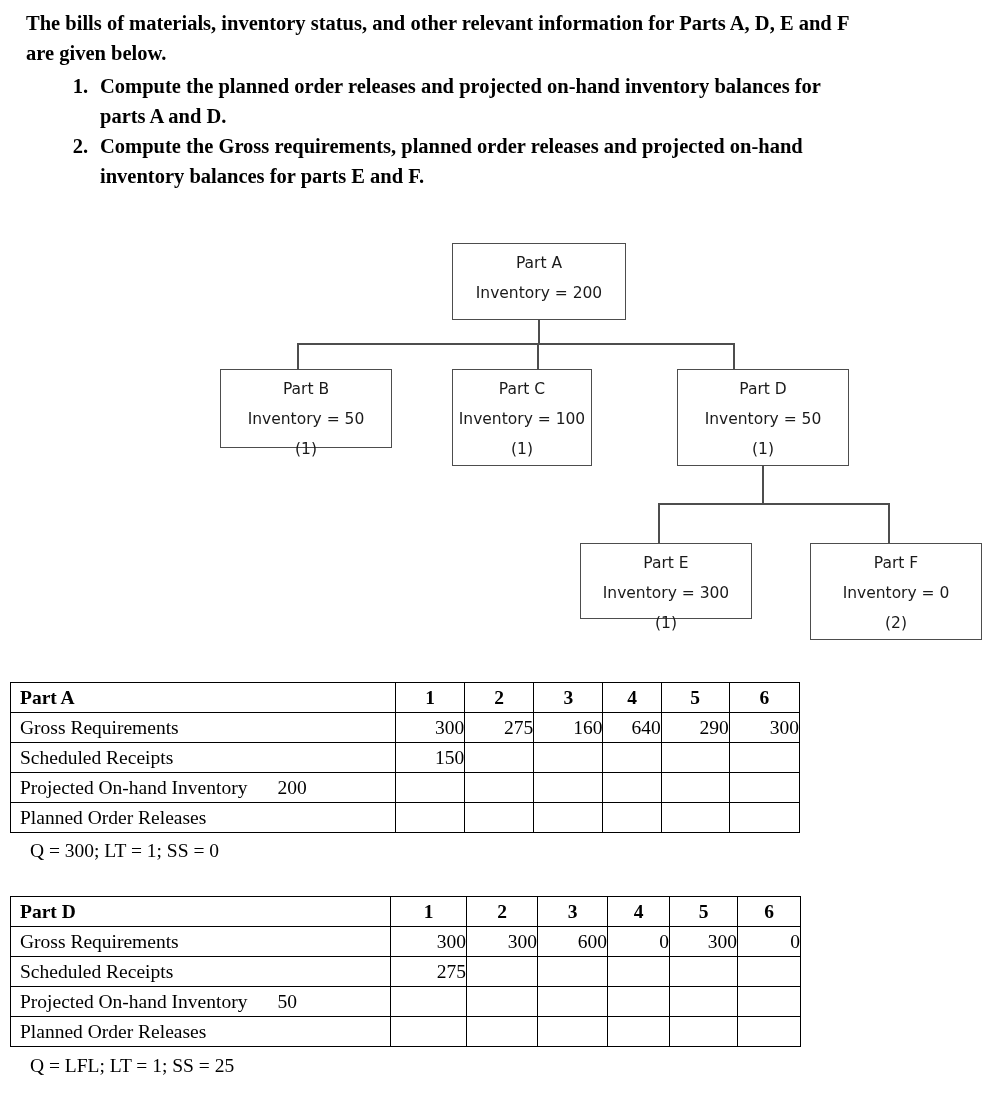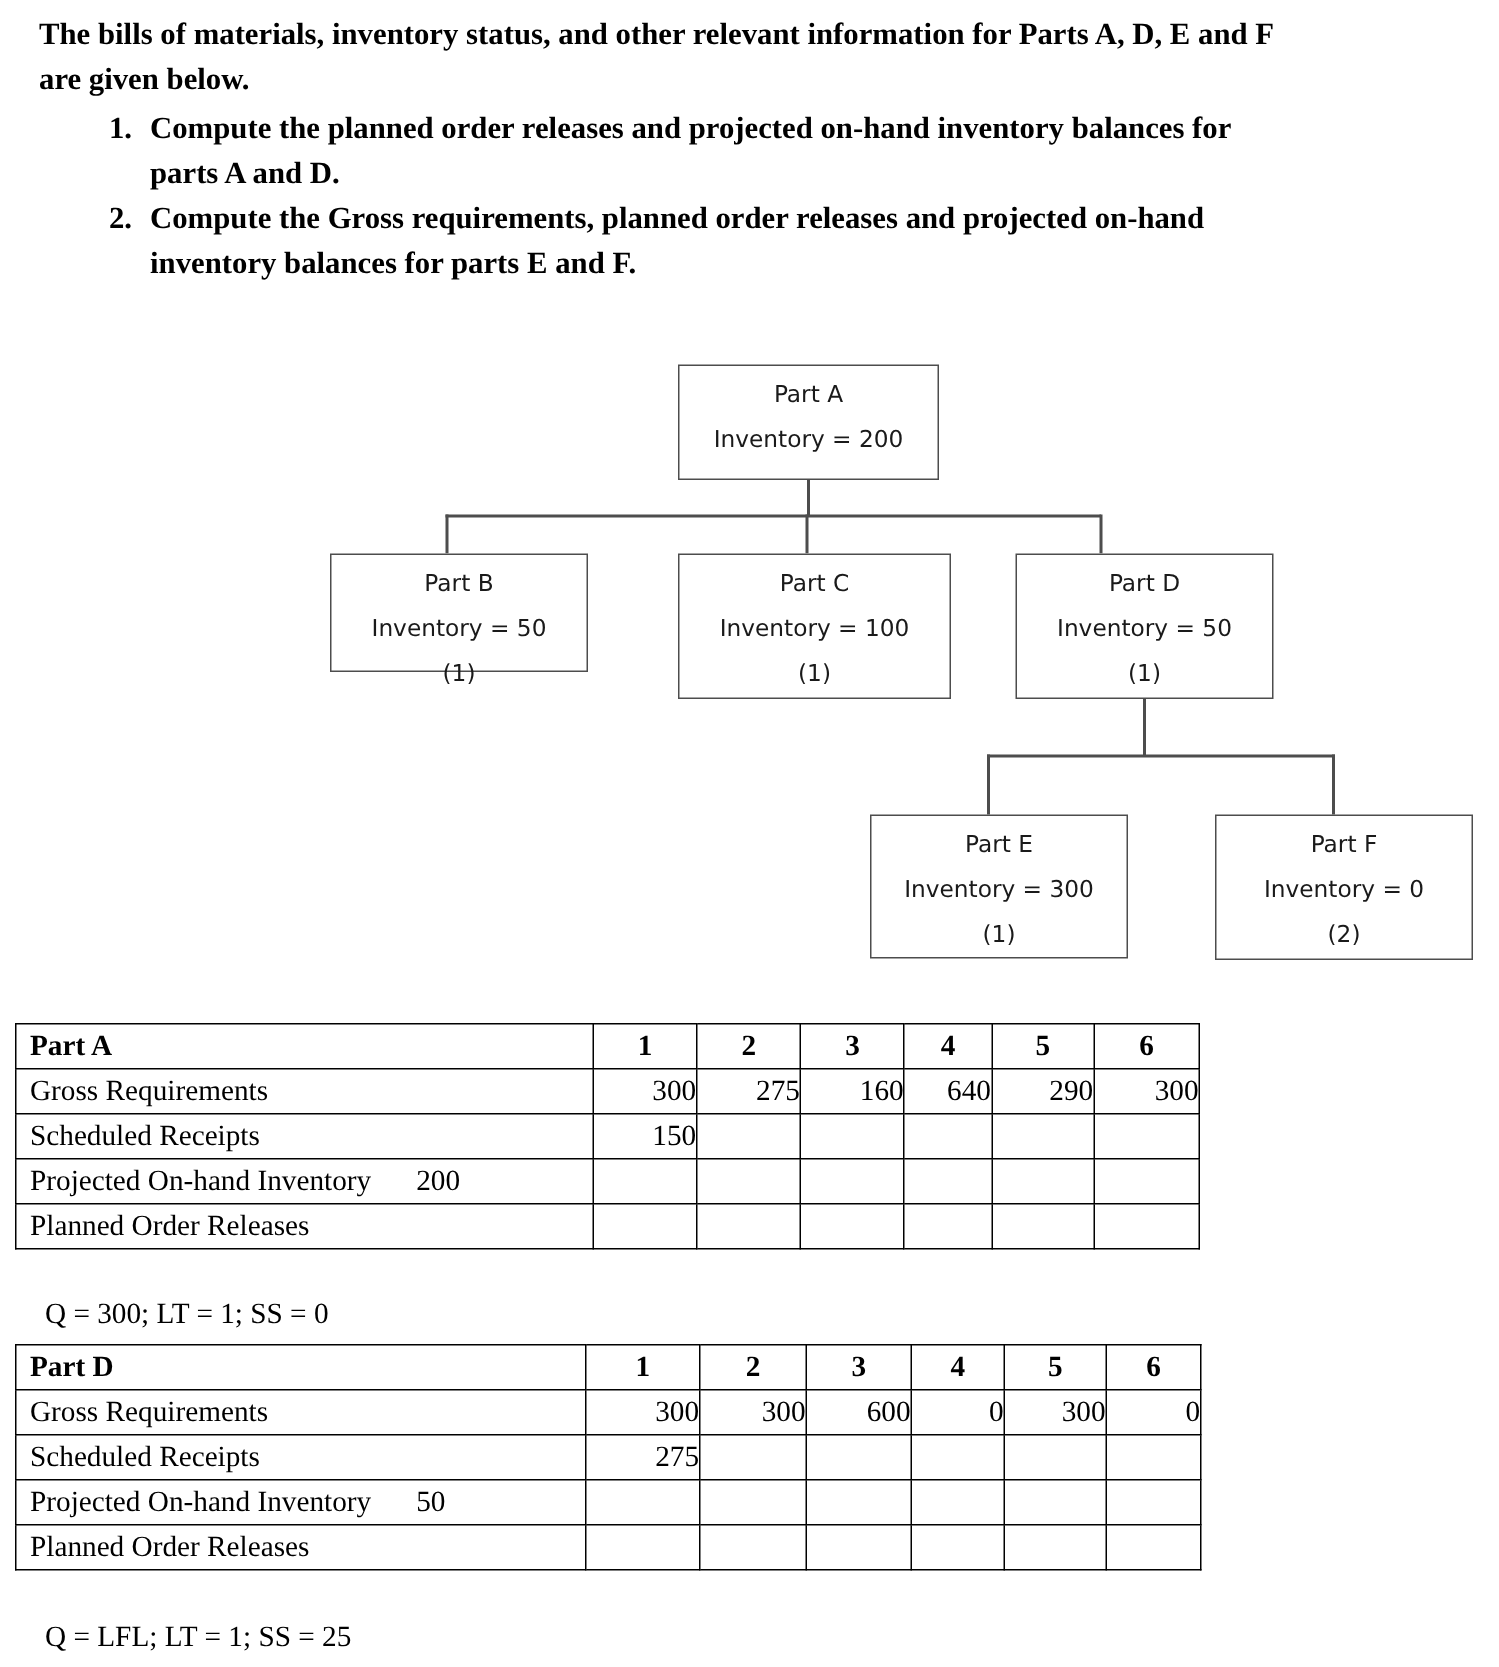--- a/index.html
+++ b/index.html
@@ -118,21 +118,20 @@
   .mrp-table .onhand-val {
     display: inline-block;
     margin-left: 30px;
   }
   .table-note {
     position: absolute;
     font-size: 19.5px;
     line-height: 26px;
     white-space: nowrap;
     font-family: "Liberation Serif", "DejaVu Serif", serif;
-    margin-top: 26px;
   }
 </style>
 </head>
 <body>
 
 <div id="intro-block">
   <p id="intro-paragraph">The bills of materials, inventory status, and other relevant information for Parts A, D, E and F are given below.</p>
   <ol id="task-list">
     <li>
       <span class="li-num">1.</span>
@@ -162,33 +161,33 @@
     <span class="node-line">Part A</span>
     <span class="node-line">Inventory = 200</span>
   </div>
 
   <div class="bom-node" style="left:220px; top:369px; width:172px; height:79px;">
     <span class="node-line">Part B</span>
     <span class="node-line">Inventory = 50</span>
     <span class="node-line">(1)</span>
   </div>
 
-  <div class="bom-node" style="left:452px; top:369px; width:182px; height:97px;">
+  <div class="bom-node" style="left:452px; top:369px; width:140px; height:97px;">
     <span class="node-line">Part C</span>
     <span class="node-line">Inventory = 100</span>
     <span class="node-line">(1)</span>
   </div>
 
   <div class="bom-node" style="left:677px; top:369px; width:172px; height:97px;">
     <span class="node-line">Part D</span>
     <span class="node-line">Inventory = 50</span>
     <span class="node-line">(1)</span>
   </div>
 
-  <div class="bom-node" style="left:580px; top:543px; width:172px; height:96px;">
+  <div class="bom-node" style="left:580px; top:543px; width:172px; height:76px;">
     <span class="node-line">Part E</span>
     <span class="node-line">Inventory = 300</span>
     <span class="node-line">(1)</span>
   </div>
 
   <div class="bom-node" style="left:810px; top:543px; width:172px; height:97px;">
     <span class="node-line">Part F</span>
     <span class="node-line">Inventory = 0</span>
     <span class="node-line">(2)</span>
   </div>

